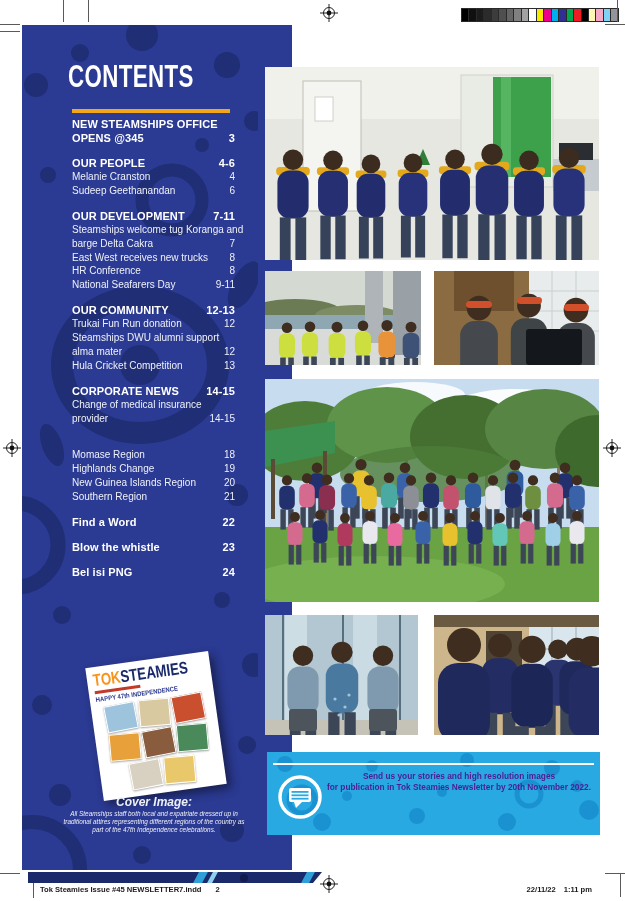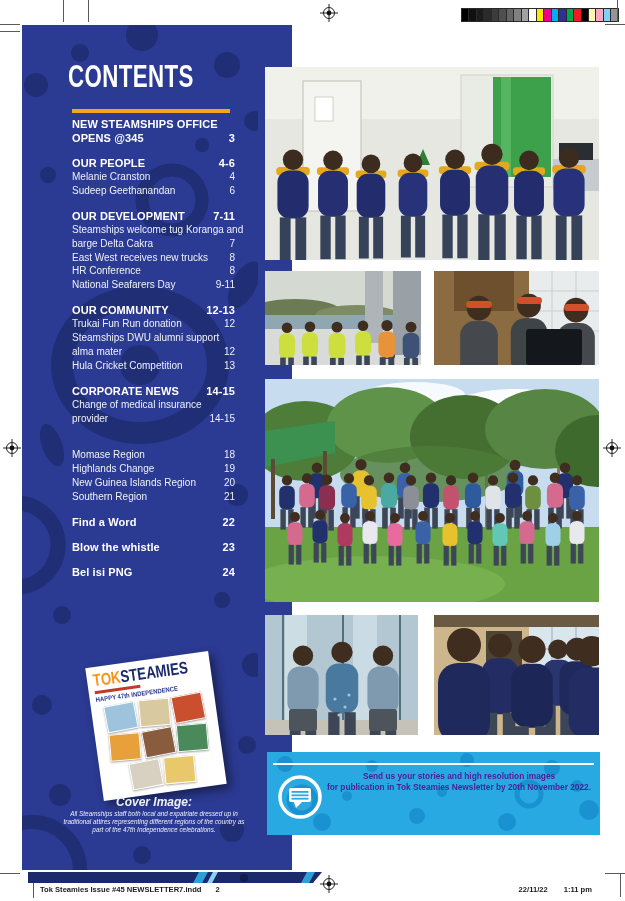--- a/index.html
+++ b/index.html
@@ -70,21 +70,21 @@
   .fstrip{position:absolute;left:28px;top:872px;width:294px;height:11px;background:#1b2a6b;
           clip-path:polygon(0 0,100% 0,calc(100% - 9px) 100%,0 100%);}
   .fs{position:absolute;top:0;height:11px;}
   .fs1{left:168px;width:9px;background:#2f9fd8;transform:skewX(-28deg);}
   .fs2{left:182px;width:5px;background:#8fd0ee;transform:skewX(-28deg);}
   .fs3{left:212px;top:1.5px;width:8px;height:8px;border-radius:50%;background:#121c4e;}
   .fs4{left:276px;width:8px;background:#2f9fd8;transform:skewX(-28deg);}
   .f-left{position:absolute;left:40px;top:885px;font-size:7.6px;font-weight:bold;color:#1a1a1a;}
   .f-left .f-pg{margin-left:14px;}
   .f-right{position:absolute;right:33px;top:885px;font-size:7.6px;font-weight:bold;color:#1a1a1a;}
-  .f-right .f-tm{margin-left:16px;}
+  .f-right .f-tm{margin-left:8px;}
 </style>
 </head>
 <body>
 
 <div class="sheet">
 
   <svg width="0" height="0" style="position:absolute" aria-hidden="true">
     <defs>
       <g id="fig">
         <rect x="-14" y="-25" width="28" height="7" rx="3" fill="#e3a81c"></rect>

